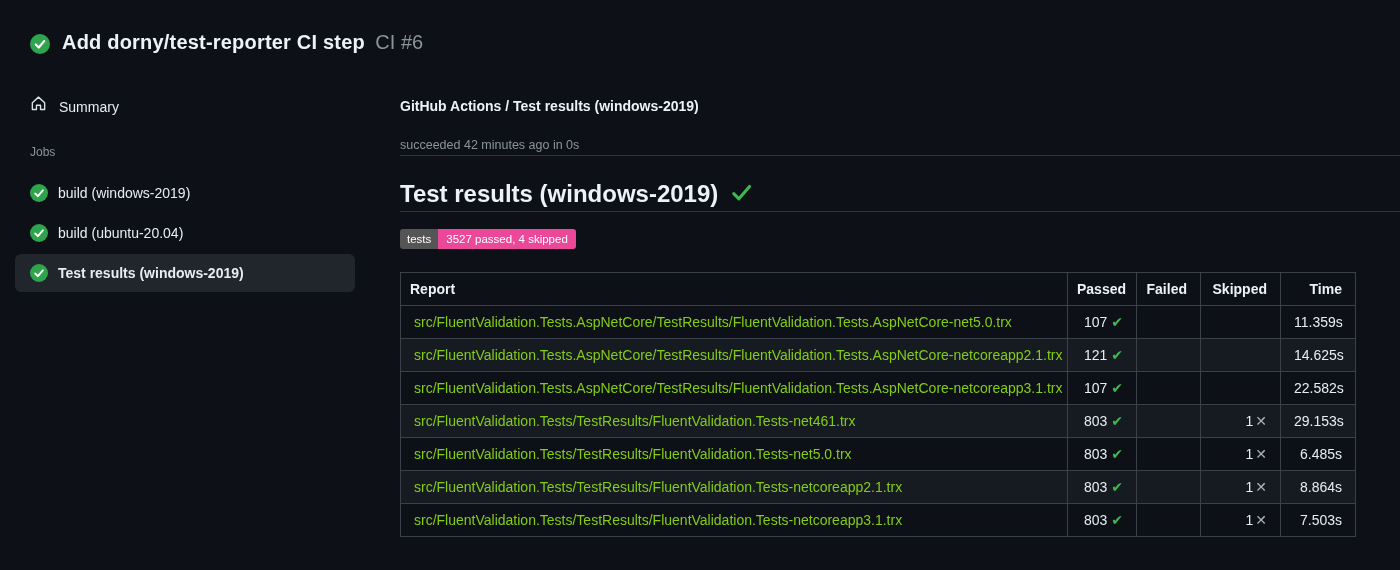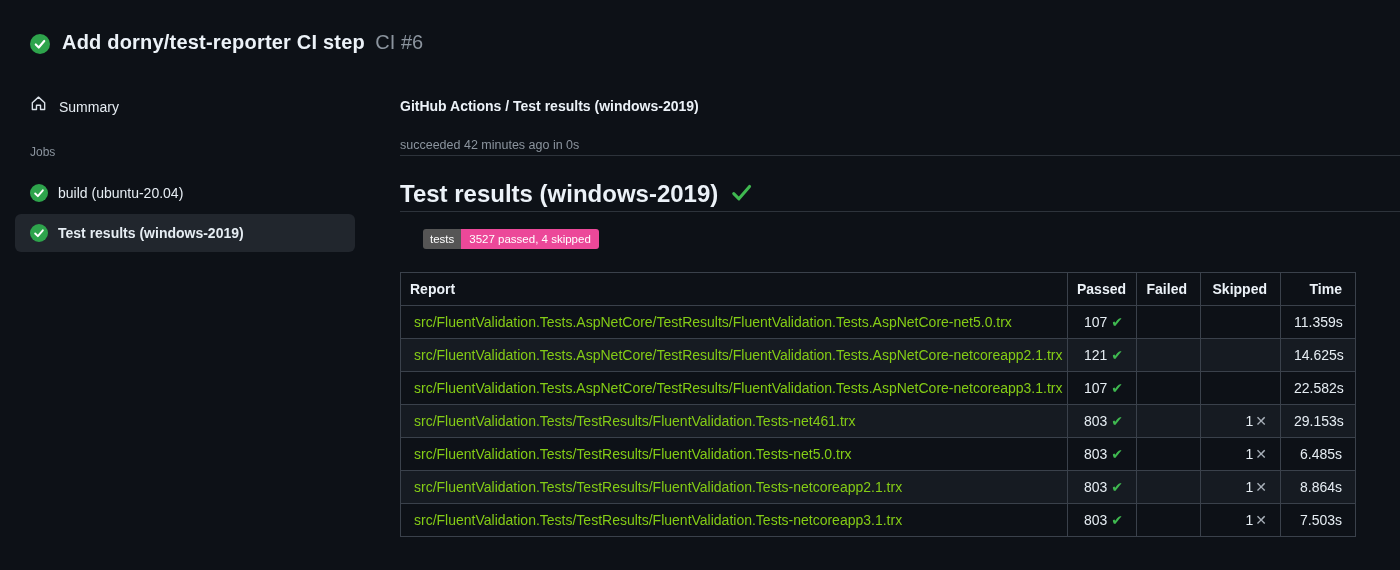--- a/index.html
+++ b/index.html
@@ -29,21 +29,21 @@
   .status-line { position:absolute; top:126px; left:0; font-size:12.5px; color:#8b949e;margin-top:12px; }
   .divider { position:absolute; left:0; width:1000px; height:1px; background:#2d333b; }
   .divider.d1 { top:155px; }
   .divider.d2 { top:211px; }
   .page-heading { position:absolute; top:180px; left:0; display:flex; align-items:center; gap:12px; }
   .page-heading .h-text { font-size:24px; font-weight:700; color:#ecf2f8; }
 
   
   .badge { position:absolute; top:229px; left:0; display:inline-flex; height:20px;
     font-size:11.5px; line-height:20px; color:#ffffff; }
-  .badge .b-label { background:#555555; padding:0 7px; border-radius:3px 0 0 3px;margin-left:23px; }
+  .badge .b-label { background:#555555; padding:0 7px; border-radius:3px 0 0 3px; }
   .badge .b-value { background:#ec4899; padding:0 8px; border-radius:0 3px 3px 0; }
 
   
   .report-table { position:absolute; top:272px; left:0; width:955px; border-collapse:collapse;
     table-layout:fixed; font-size:14px; }
   .report-table th, .report-table td { border:1px solid #3a414b; padding:6px 13px; line-height:20px;
     overflow:hidden; white-space:nowrap; }
   .report-table th { font-weight:700; color:#ecf2f8; text-align:left;padding-left:9px; }
   .report-table th.num, .report-table td.num { text-align:right; }
   .report-table tbody tr:nth-child(even) { background:#161b22; }
@@ -74,20 +74,29 @@
     <div class="summary-item">
       <span>
         <svg width="17" height="17" viewBox="0 0 16 16" fill="none">
           <path d="M2.2 7.3 L8 2 L13.8 7.3 V13.6 H9.9 V9.6 H6.1 V13.6 H2.2 Z" stroke="#dbe2e9" stroke-width="1.3" stroke-linejoin="round"></path>
         </svg>
       </span>
       <span>Summary</span>
     </div>
     <div class="jobs-label">Jobs</div>
     <div class="jobs-list">
+    <div class="job-item">
+      <span class="cc-icon">
+        <svg width="18" height="18" viewBox="0 0 16 16">
+          <circle cx="8" cy="8" r="8" fill="#2ea44c"></circle>
+          <path d="M4.6 8.4 L7 10.8 L11.4 5.6" stroke="#ffffff" stroke-width="1.7" fill="none" stroke-linecap="round" stroke-linejoin="round"></path>
+        </svg>
+      </span>
+      <span class="job-label">build (windows-2019)</span>
+    </div>
 
     <div class="job-item">
       <span class="cc-icon">
         <svg width="18" height="18" viewBox="0 0 16 16">
           <circle cx="8" cy="8" r="8" fill="#2ea44c"></circle>
           <path d="M4.6 8.4 L7 10.8 L11.4 5.6" stroke="#ffffff" stroke-width="1.7" fill="none" stroke-linecap="round" stroke-linejoin="round"></path>
         </svg>
       </span>
       <span class="job-label">build (ubuntu-20.04)</span>
     </div>

